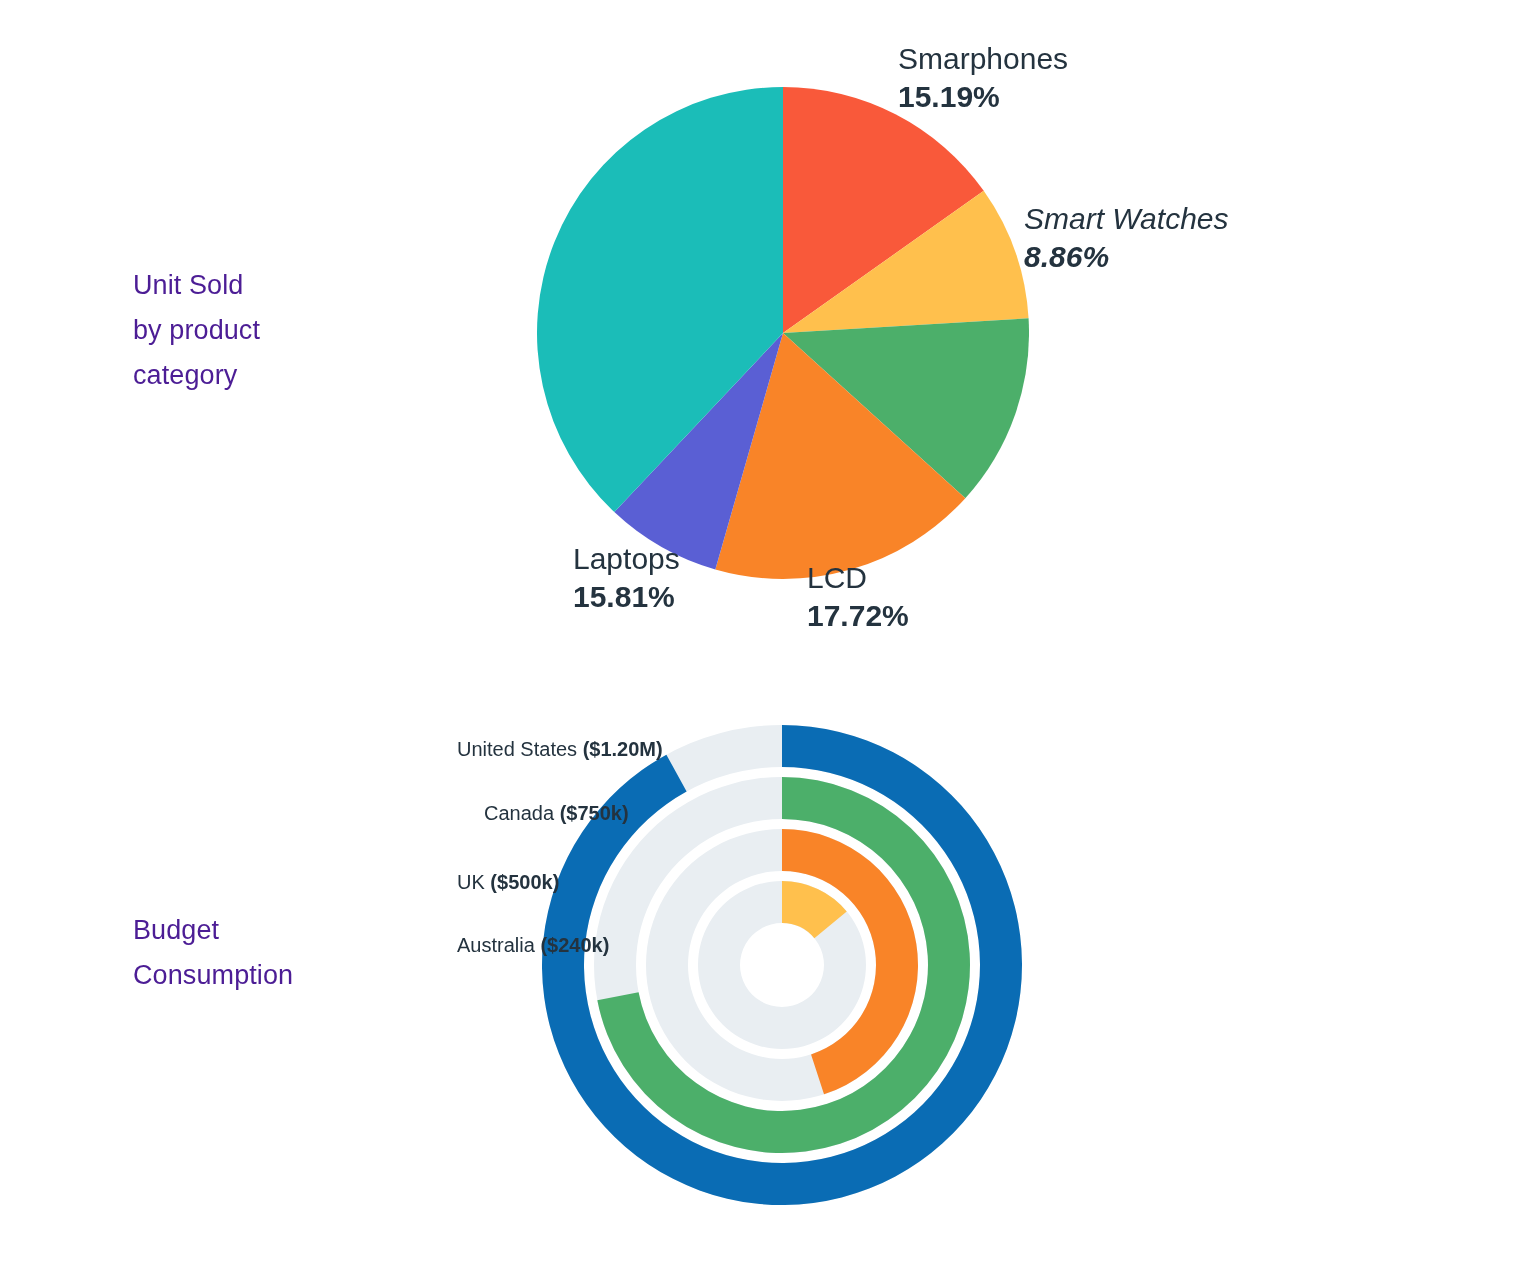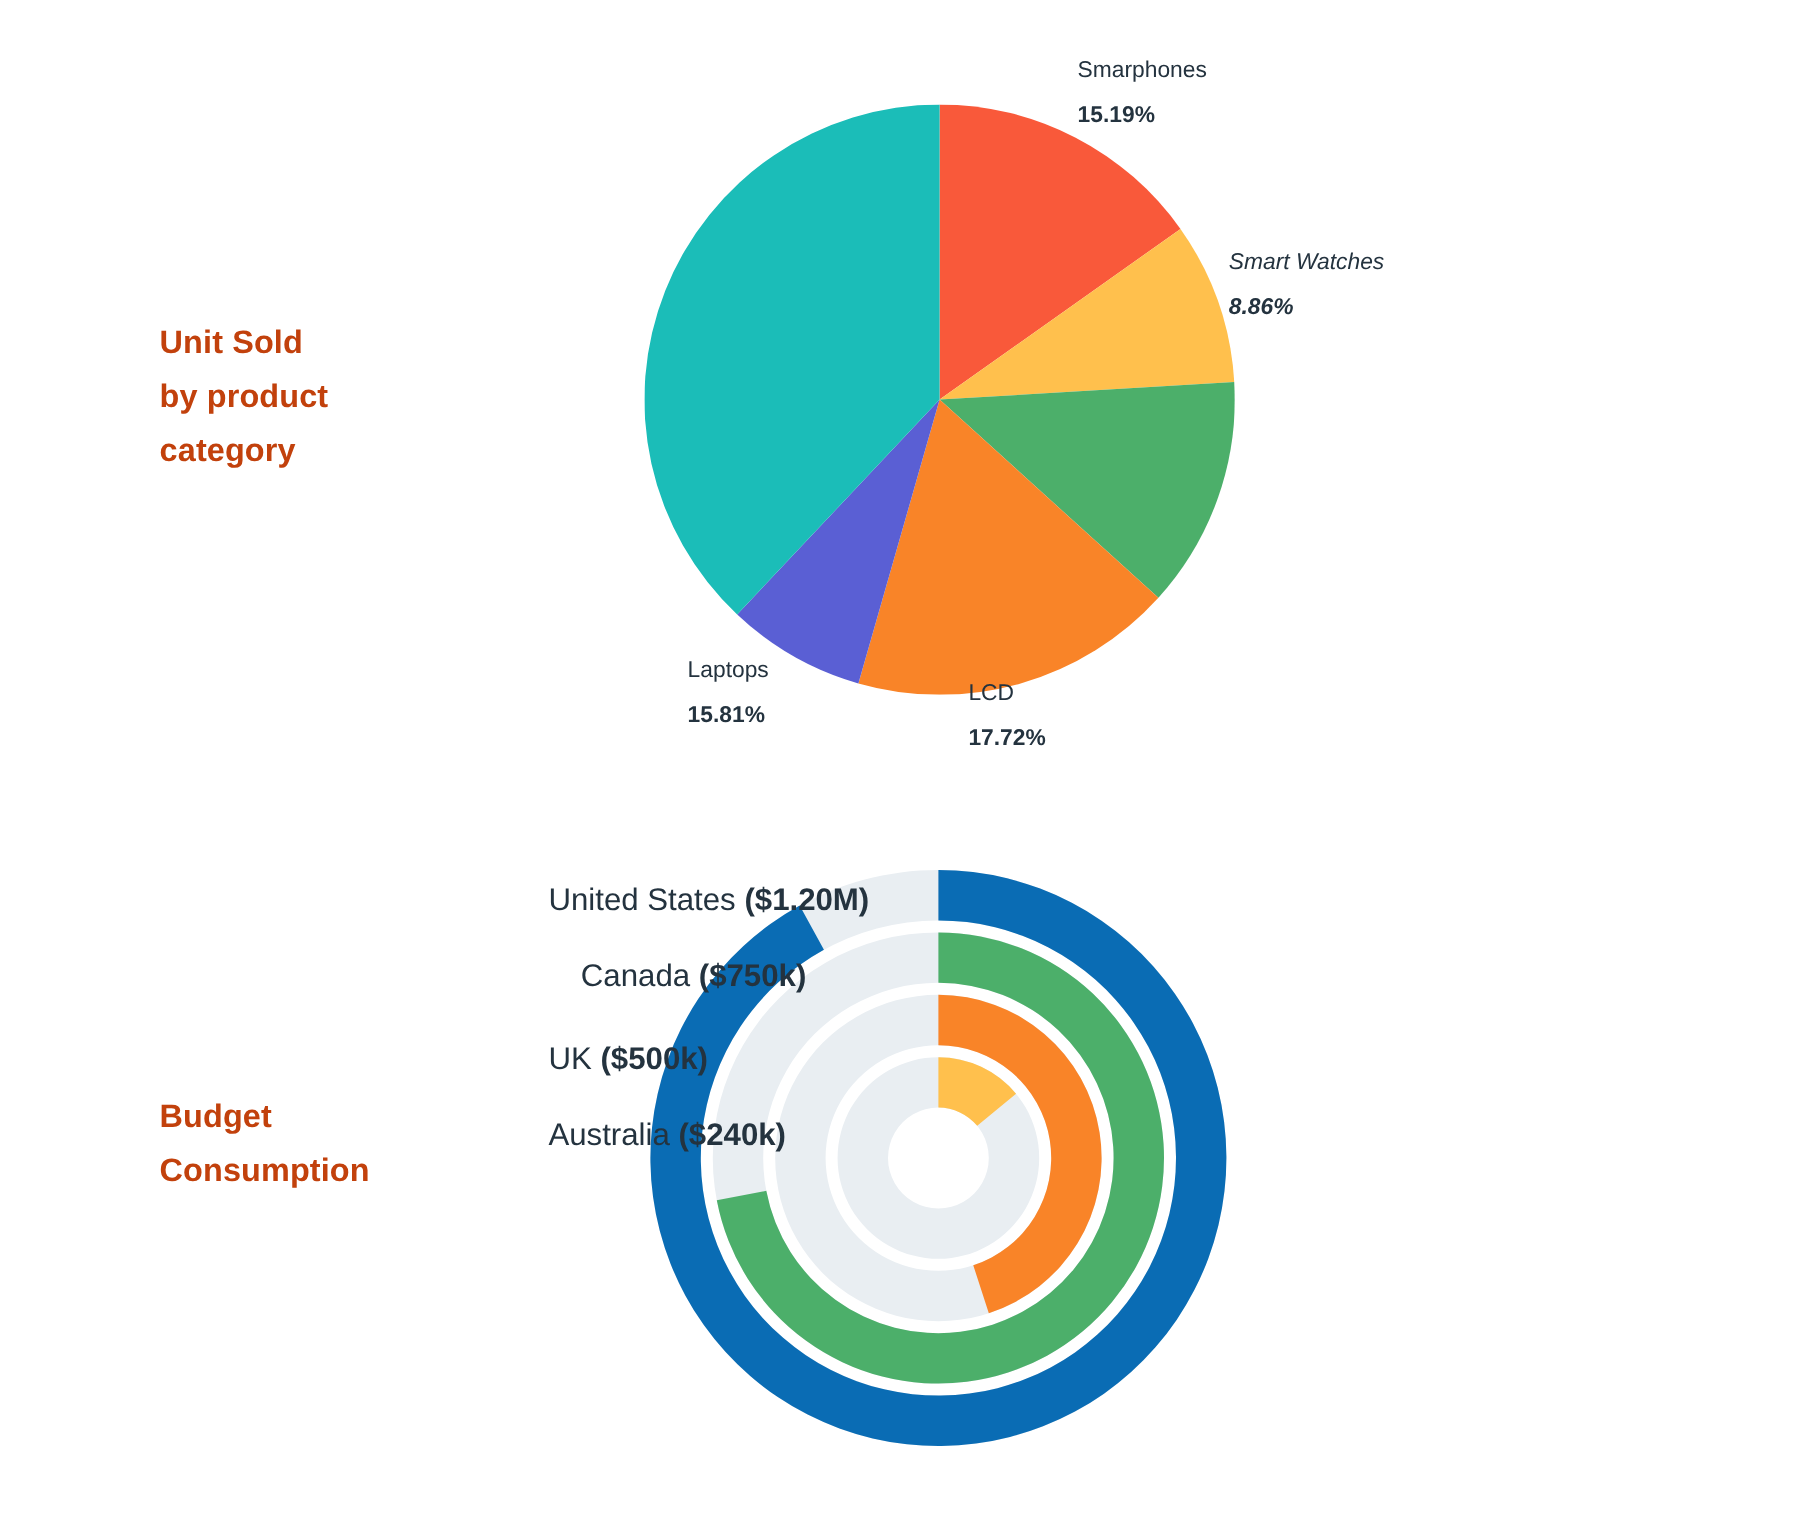--- a/index.html
+++ b/index.html
@@ -16,24 +16,24 @@
     overflow: hidden;
   }
 
   .section {
     position: absolute;
   }
 
   
   .section-title {
     position: absolute;
-    font-weight: bold;
+    font-weight: normal;
     font-size: 27px;
     line-height: 45px;
-    color: #c2410c;
+    color: #4c1d95;
     letter-spacing: 0.1px;
   }
   #pie-title { left: 133px; top: 263px; }
   #radial-title { left: 133px; top: 908px; }
 
   
   #pie-block {
     left: 0;
     top: 0;
     width: 1514px;
@@ -41,21 +41,21 @@
   }
   #pie-svg {
     position: absolute;
     left: 537px;
     top: 87px;
   }
 
   
   .callout {
     position: absolute;
-    font-size: 19px;
+    font-size: 30px;
     line-height: 38px;
     color: #24333F;
     white-space: nowrap;
   }
   .callout .cat {
     font-weight: normal;
     display: block;
   }
   .callout .val {
     font-weight: bold;
@@ -77,21 +77,21 @@
     height: 616px;
   }
   #radial-svg {
     position: absolute;
     left: 520px;
     top: 50px;
   }
 
   .radial-legend {
     position: absolute;
-    font-size: 26px;
+    font-size: 20px;
     line-height: 34px;
     color: #24333F;
     white-space: nowrap;
   }
   .radial-legend .country { font-weight: normal; }
   .radial-legend .amount  { font-weight: bold; }
 
   #leg-us  { left: 457px; top: 72px; }
   #leg-ca  { left: 484px; top: 136px; }
   #leg-uk  { left: 457px; top: 205px; }

